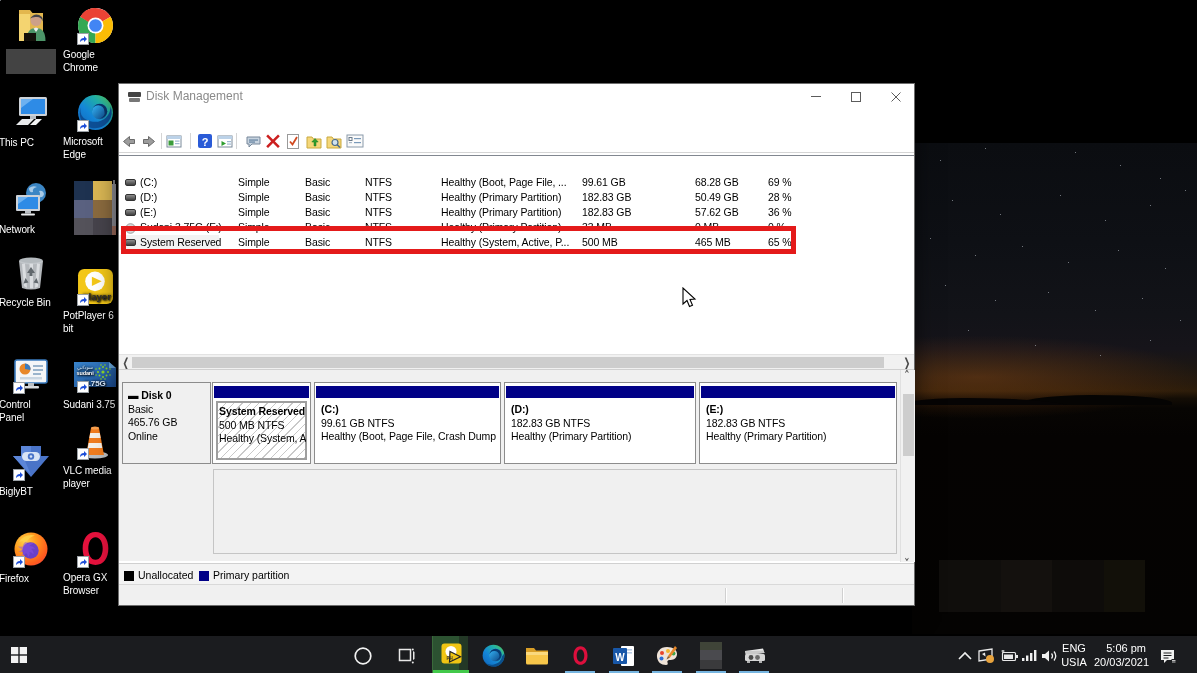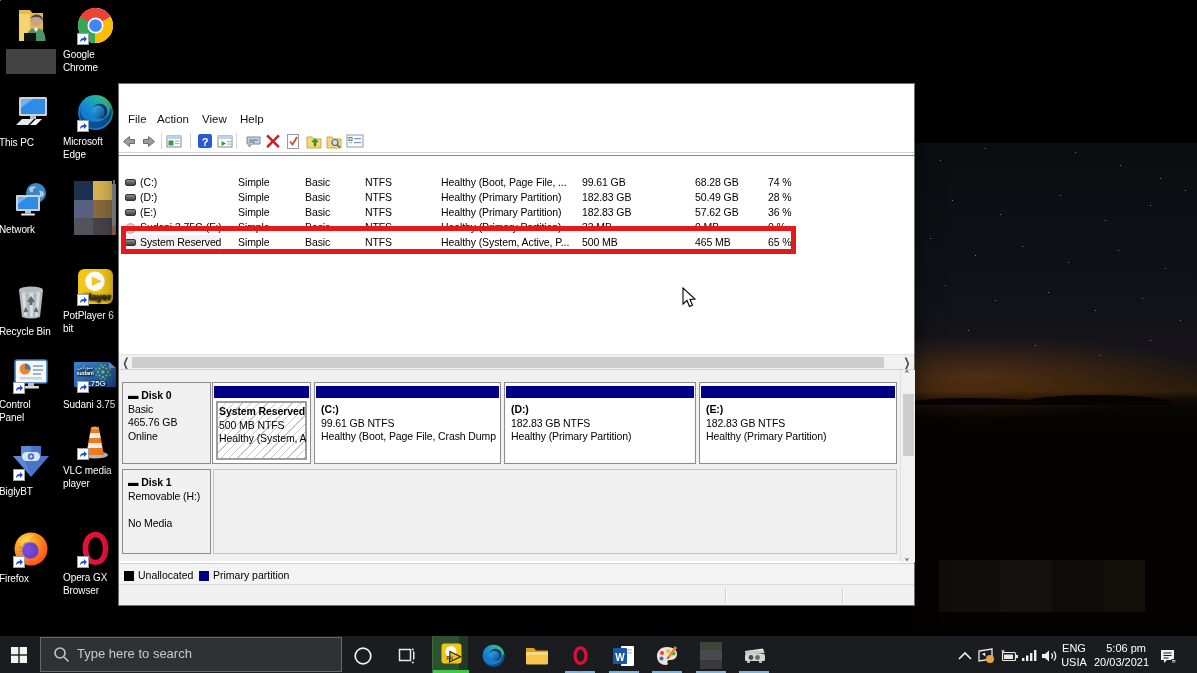--- a/index.html
+++ b/index.html
@@ -191,21 +191,21 @@
     <rect x="1" y="1" width="19" height="19" fill="#1e3250"></rect>
       <rect x="20" y="1" width="19" height="19" fill="#d8b553"></rect>
     <rect x="1" y="20" width="19" height="18" fill="#5a6180"></rect>
       <rect x="20" y="20" width="19" height="18" fill="#8a6a3e"></rect>
     <rect x="1" y="38" width="19" height="17" fill="#54525a"></rect>
       <rect x="20" y="38" width="19" height="17" fill="#46434b"></rect>
     <rect x="39" y="4" width="4" height="42" fill="#8b8b93"></rect>
       <rect x="39" y="46" width="4" height="9" fill="#9a6a5a"></rect>
   </svg>
 </div>
-<div class="dicon" style="left:-1px;top:283px">
+<div class="dicon" style="left:-1px;top:254px">
   <svg width="38" height="38" viewBox="0 0 38 38">
     <ellipse cx="19" cy="7" rx="12" ry="3.4" fill="#b4babe"></ellipse>
     <path d="M7 7 L10 34 Q19 37 28 34 L31 7 Q19 11 7 7 Z" fill="#c3c8cc" opacity=".92"></path>
     <path d="M10 10 L12 32 Q13.5 33.5 15 33.8 L13 9.5 Z M17.5 9.8 L18 34.2 L21 34.2 L21 9.8 Z M25 9.5 L23 33.8 Q24.5 33.5 26 32.5 L28 9.8 Z" fill="#e3e6e8" opacity=".8"></path>
     <path d="M15 19 l4 -6 l4 6 h-2.5 v3 h-3 v-3 Z M13.5 24 l3 4.5 l-5 1 Z M24.5 24 l-3 4.5 l5 1 Z" fill="#61686d"></path>
   </svg>
   <div>Recycle Bin</div>
 </div>
 <div class="dicon" style="left:63px;top:268px">
   <svg width="37" height="37" viewBox="0 0 36 36">
@@ -337,25 +337,35 @@
   </svg>
   <div>Opera GX<br>Browser</div>
   <div class="sc" style="left:14px;top:26px">
       <svg width="10" height="10" viewBox="0 0 10 10">
         <path d="M2 8 Q2 4 6 4 L6 2 L9 5 L6 8 L6 6 Q3.5 6 2 8 Z" fill="#1d4ed8"></path>
       </svg>
     </div>
 </div>
 
 <div id="win">
-  <div id="menubar">
-    <div class="mitem" style="left:9px">File</div>
-    <div class="mitem" style="left:38px">Action</div>
-    <div class="mitem" style="left:83px">View</div>
-    <div class="mitem" style="left:121px">Help</div>
+  <div id="titlebar">
+    <svg style="position:absolute;left:8px;top:5px" width="15" height="15" viewBox="0 0 15 15">
+        <rect x="1" y="3" width="13" height="5" fill="#444" rx="1"></rect>
+        <rect x="2" y="9" width="11" height="4" fill="#777" rx="1"></rect>
+      </svg>
+    <div id="title">Disk Management</div>
+    <div class="wbtn" style="left:677px"><svg width="40" height="25">
+          <rect x="15" y="12" width="10" height="1" fill="#5c5c5c"></rect>
+        </svg></div>
+    <div class="wbtn" style="left:717px"><svg width="40" height="25">
+          <rect x="15.5" y="8.5" width="9" height="9" fill="none" stroke="#5c5c5c"></rect>
+        </svg></div>
+    <div class="wbtn" style="left:757px"><svg width="40" height="25">
+          <path d="M15.5 8.5 l9 9 M24.5 8.5 l-9 9" stroke="#5c5c5c" stroke-width="1"></path>
+        </svg></div>
   </div>
   <div id="toolbar">
     <svg style="position:absolute;left:2px;top:3px" width="15" height="15" viewBox="0 0 15 15">
         <path d="M8.5 2.5 L2.5 7.5 L8.5 12.5 L8.5 9.5 L13.5 9.5 L13.5 5.5 L8.5 5.5 Z" fill="#9c9c9c" stroke="#6b6b6b" stroke-width="1"></path>
       </svg>
     <svg style="position:absolute;left:23px;top:3px" width="15" height="15" viewBox="0 0 15 15">
         <path d="M6.5 2.5 L12.5 7.5 L6.5 12.5 L6.5 9.5 L1.5 9.5 L1.5 5.5 L6.5 5.5 Z" fill="#9c9c9c" stroke="#6b6b6b" stroke-width="1"></path>
       </svg>
     <div class="tsep" style="left:42px"></div>
     <svg style="position:absolute;left:47px;top:3px" width="16" height="15" viewBox="0 0 16 15">
@@ -410,21 +420,21 @@
   <div id="list">
     <div class="lrow" style="top:19px">
       <div class="drv"></div>
       <div class="lcell" style="left:21px">(C:)</div>
       <div class="lcell" style="left:119px">Simple</div>
       <div class="lcell" style="left:186px">Basic</div>
       <div class="lcell" style="left:246px">NTFS</div>
       <div class="lcell" style="left:322px">Healthy (Boot, Page File, ...</div>
       <div class="lcell" style="left:463px">99.61 GB</div>
       <div class="lcell" style="left:576px">68.28 GB</div>
-      <div class="lcell" style="left:649px">74 %</div>
+      <div class="lcell" style="left:649px">69 %</div>
     </div>
     <div class="lrow" style="top:34px">
       <div class="drv"></div>
       <div class="lcell" style="left:21px">(D:)</div>
       <div class="lcell" style="left:119px">Simple</div>
       <div class="lcell" style="left:186px">Basic</div>
       <div class="lcell" style="left:246px">NTFS</div>
       <div class="lcell" style="left:322px">Healthy (Primary Partition)</div>
       <div class="lcell" style="left:463px">182.83 GB</div>
       <div class="lcell" style="left:576px">50.49 GB</div>
@@ -490,23 +500,20 @@
       <div class="part" style="left:382px;width:192px;">
         <div class="pbar"></div>
         <div class="ptxt"><b>(D:)</b><br>182.83 GB NTFS<br>Healthy (Primary Partition)</div>
       </div>
       <div class="part" style="left:577px;width:198px;">
         <div class="pbar"></div>
         <div class="ptxt"><b>(E:)</b><br>182.83 GB NTFS<br>Healthy (Primary Partition)</div>
       </div>
     </div>
     <div class="dskblock" id="disk1" style="top:99px;height:85px;">
-      <div class="dlabel">
-        <b>▬ Disk 1</b><br>Removable (H:)<br><br>No Media
-      </div>
       <div class="part" style="left:91px;width:684px;background:#f0f0f0;border-color:#c5c5c5"></div>
     </div>
     <div id="vscroll">
       <div class="sarr" style="left:2px;top:0">⌃</div>
       <div id="vthumb"></div>
       <div class="sarr" style="left:2px;bottom:0;top:auto">⌄</div>
     </div>
   </div>
   <div id="legend">
     <div style="position:absolute;left:5px;top:7px;width:10px;height:10px;background:#000"></div>
@@ -530,27 +537,20 @@
     </svg>
 </div>
 
 <div id="taskbar">
   <svg style="position:absolute;left:11px;top:11px" width="16" height="16" viewBox="0 0 16 16">
       <rect x="0" y="0" width="7.3" height="7.3" fill="#f2f2f2"></rect>
       <rect x="8.7" y="0" width="7.3" height="7.3" fill="#f2f2f2"></rect>
       <rect x="0" y="8.7" width="7.3" height="7.3" fill="#f2f2f2"></rect>
       <rect x="8.7" y="8.7" width="7.3" height="7.3" fill="#f2f2f2"></rect>
     </svg>
-  <div id="search">
-    <svg style="position:absolute;left:12px;top:8px" width="17" height="17" viewBox="0 0 17 17">
-        <circle cx="7" cy="7" r="5" fill="none" stroke="#c5c5c5" stroke-width="1.6"></circle>
-        <path d="M11 11 L15.5 15.5" stroke="#c5c5c5" stroke-width="1.6"></path>
-      </svg>
-    <div style="position:absolute;left:36px;top:8px">Type here to search</div>
-  </div>
 
   <div class="tbi" style="left:341px"><svg style="margin:10px 0 0 12px" width="20" height="20" viewBox="0 0 20 20">
         <circle cx="10" cy="10" r="7.8" fill="none" stroke="#f2f2f2" stroke-width="1.7"></circle>
       </svg></div>
 
   <div class="tbi" style="left:384px"><svg style="margin:10px 0 0 12px" width="20" height="20" viewBox="0 0 20 20">
         <rect x="3.5" y="3.5" width="11" height="11" fill="none" stroke="#e8e8e8" stroke-width="1.5"></rect>
         <path d="M17 5 l1.5 1 v7 l-1.5 1 Z" fill="#e8e8e8"></path>
         <circle cx="16.8" cy="3.5" r="1" fill="#e8e8e8"></circle>
         <circle cx="16.8" cy="16.5" r="1" fill="#e8e8e8"></circle>

